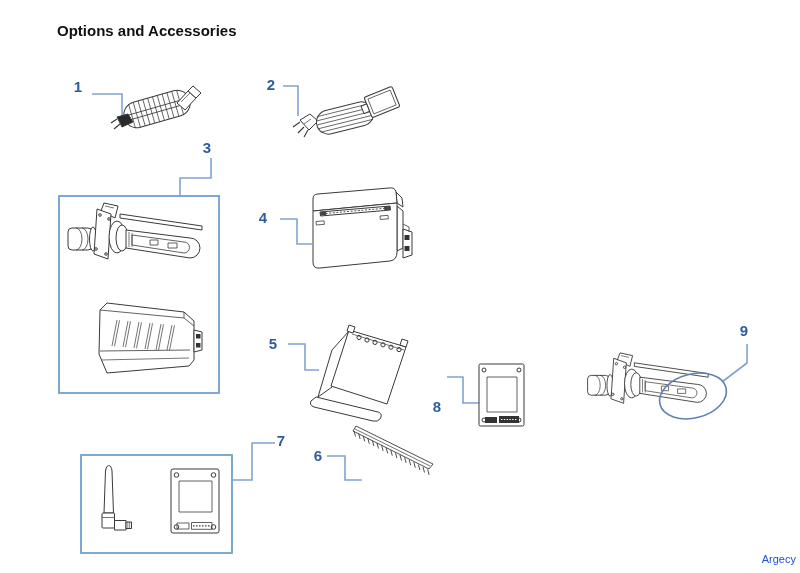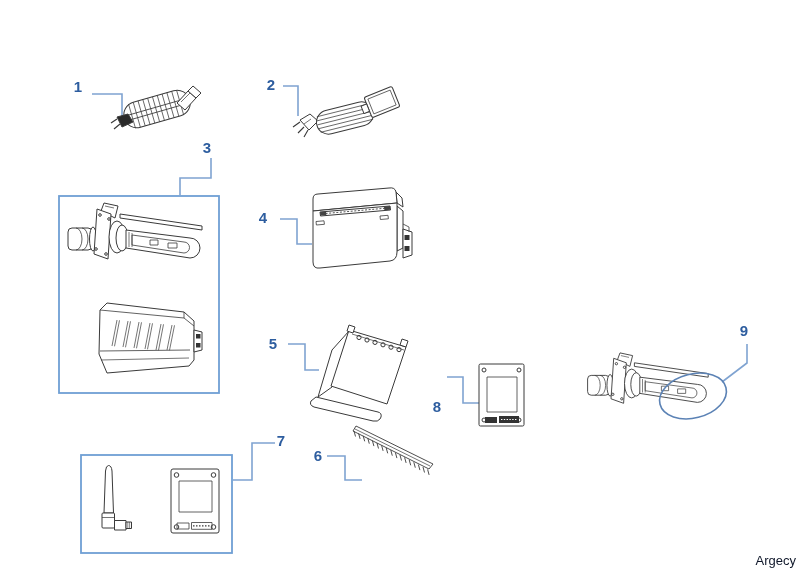--- a/index.html
+++ b/index.html
@@ -1,28 +1,29 @@
 <!DOCTYPE html>
 <html><head>
 <meta charset="utf-8">
 <style>
   html,body{margin:0;padding:0;background:#fff;}
   .page{position:relative;width:800px;height:573px;background:#ffffff;overflow:hidden;
         font-family:"Liberation Sans", sans-serif;}
   .title{position:absolute;left:57px;top:22px;font-size:15px;font-weight:bold;color:#111;}
   .callout-label{position:absolute;width:18px;text-align:center;font-size:15px;font-weight:bold;
         color:#2d5d9f;line-height:18px;}
-  .watermark{position:absolute;right:4px;top:553px;font-size:13px;color:#0f172a;}
+  .watermark{position:absolute;right:4px;top:553px;font-size:11px;color:#1d4ed8;}
   svg{position:absolute;left:0;top:0;}
 </style>
 </head>
 <body>
 
 <div class="page">
 
+  <div class="title">Options and Accessories</div>
 
   <svg width="800" height="573" viewBox="0 0 800 573">
     <defs>
       <g id="spindle-shape" fill="#ffffff" stroke="#3a3a3a" stroke-width="1" stroke-linejoin="round">
 
         <path d="M56,12 L138,24 L138,28 L56,16 Z"></path>
 
         <path d="M37,9 L40,1 L54,4 L51,16 Z"></path>
         <path d="M41,4 L50,6" fill="none" stroke-width="0.7"></path>
 

